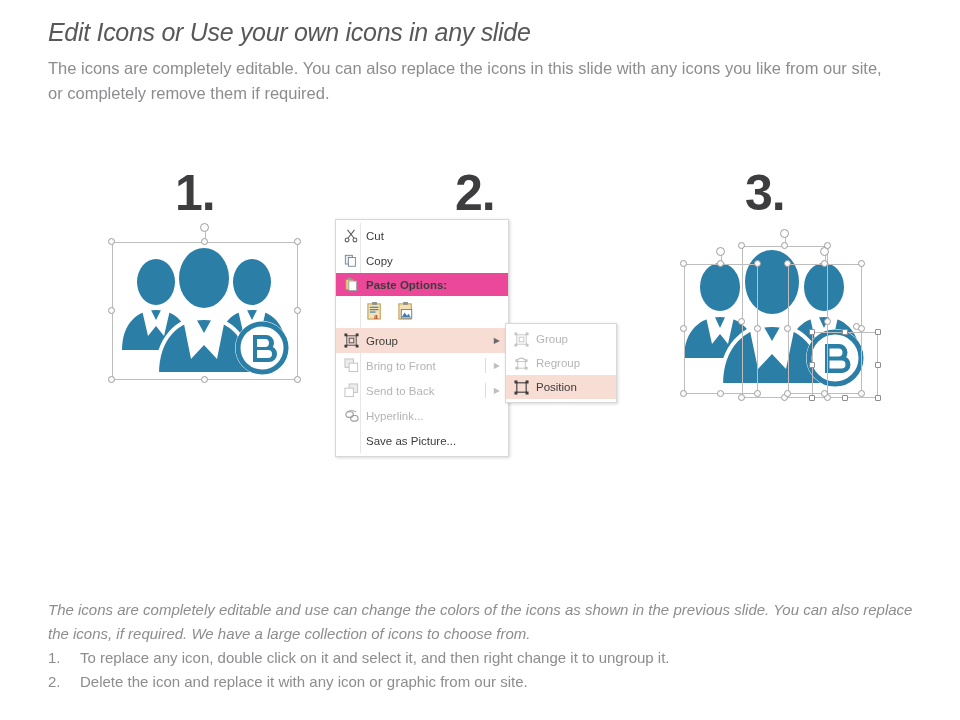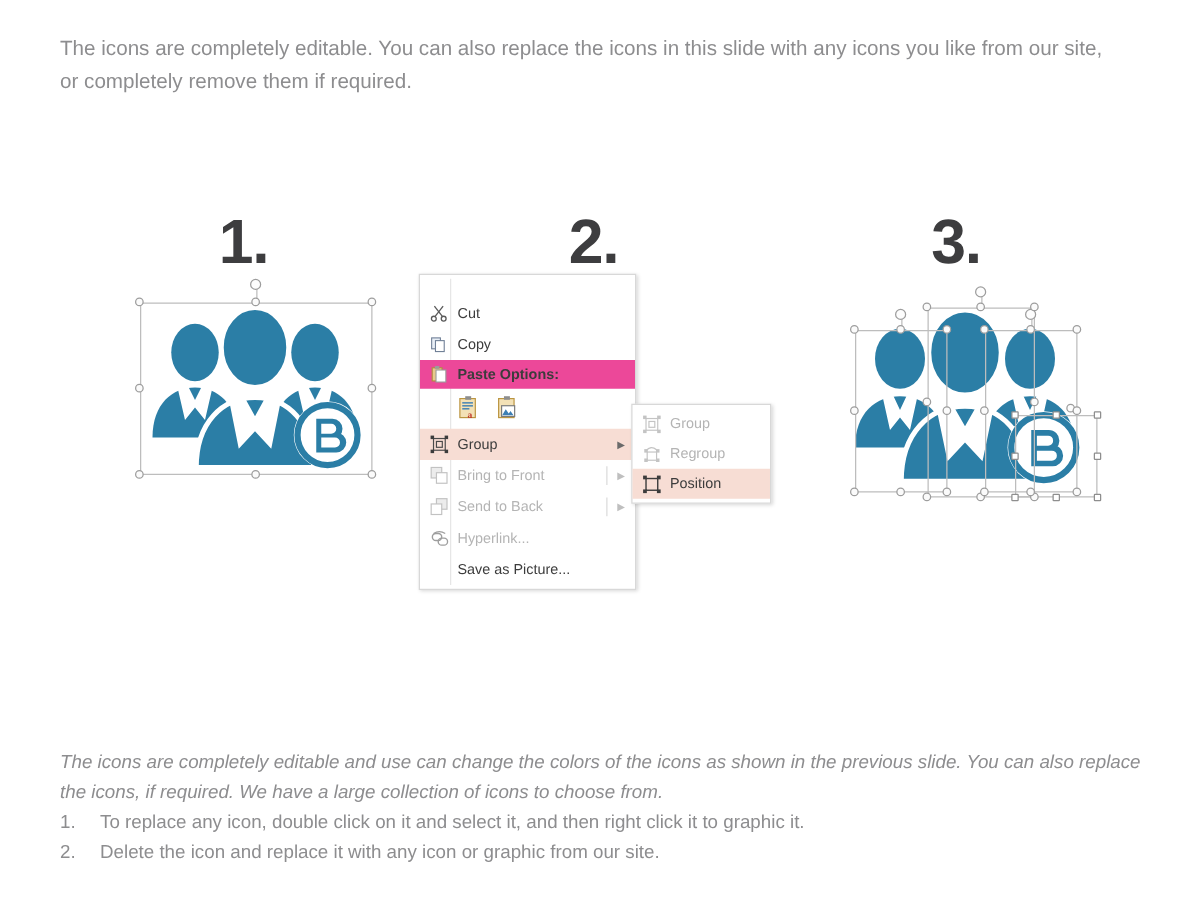--- a/index.html
+++ b/index.html
@@ -84,21 +84,21 @@
   }
 
   
   #ctx-menu {
     position:absolute;
     left:335px; top:219px;
     width:174px;
     background:#ffffff;
     border:1px solid #d8d8d8;
     box-shadow:1px 1px 3px rgba(0,0,0,0.16);
-    padding:18px 0 3px 0;
+    padding:3px 0 3px 0;
     font-size:11.5px;
     color:#3c3c3c;
   }
   .mi {
     position:relative;
     display:flex;
     align-items:center;
     height:25px;
     padding-left:30px;
     padding-right:8px;
@@ -175,20 +175,21 @@
   .num-list li {
     display:flex;
     gap:10px;
   }
   .num-list li .n { width:22px; flex:none; }
 </style>
 </head>
 <body>
 
 <div id="header">
+  <div id="title">Edit Icons or Use your own icons in any slide</div>
   <div id="subtitle">The icons are completely editable. You can also replace the icons in this slide with any icons you like from our site, or completely remove them if required.</div>
 </div>
 
 <div class="step-num" id="step-1">1.</div>
 <div class="step-num" id="step-2">2.</div>
 <div class="step-num" id="step-3">3.</div>
 
 <div class="people-art" style="left:112px; top:240px; width:185px; height:140px;">
   <svg width="185" height="140" viewBox="0 0 185 140">
     <g fill="#2b7ea6">
@@ -471,20 +472,20 @@
 <div class="handle sq" style="left:878px; top:365px;"></div>
 <div class="handle sq" style="left:812px; top:398px;"></div>
 <div class="handle sq" style="left:845px; top:398px;"></div>
 <div class="handle sq" style="left:878px; top:398px;"></div>
 
 <div id="footer">
   <div class="para">The icons are completely editable and use can change the colors of the icons as shown in the previous slide. You can also replace the icons, if required. We have a large collection of icons to choose from.</div>
   <ul class="num-list">
     <li>
       <span class="n">1.</span>
-      <span>To replace any icon, double click on it and select it, and then right click it to graphic it.</span>
+      <span>To replace any icon, double click on it and select it, and then right change it to ungroup it.</span>
     </li>
     <li>
       <span class="n">2.</span>
       <span>Delete the icon and replace it with any icon or graphic from our site.</span>
     </li>
   </ul>
 </div>
 
 </body></html>

